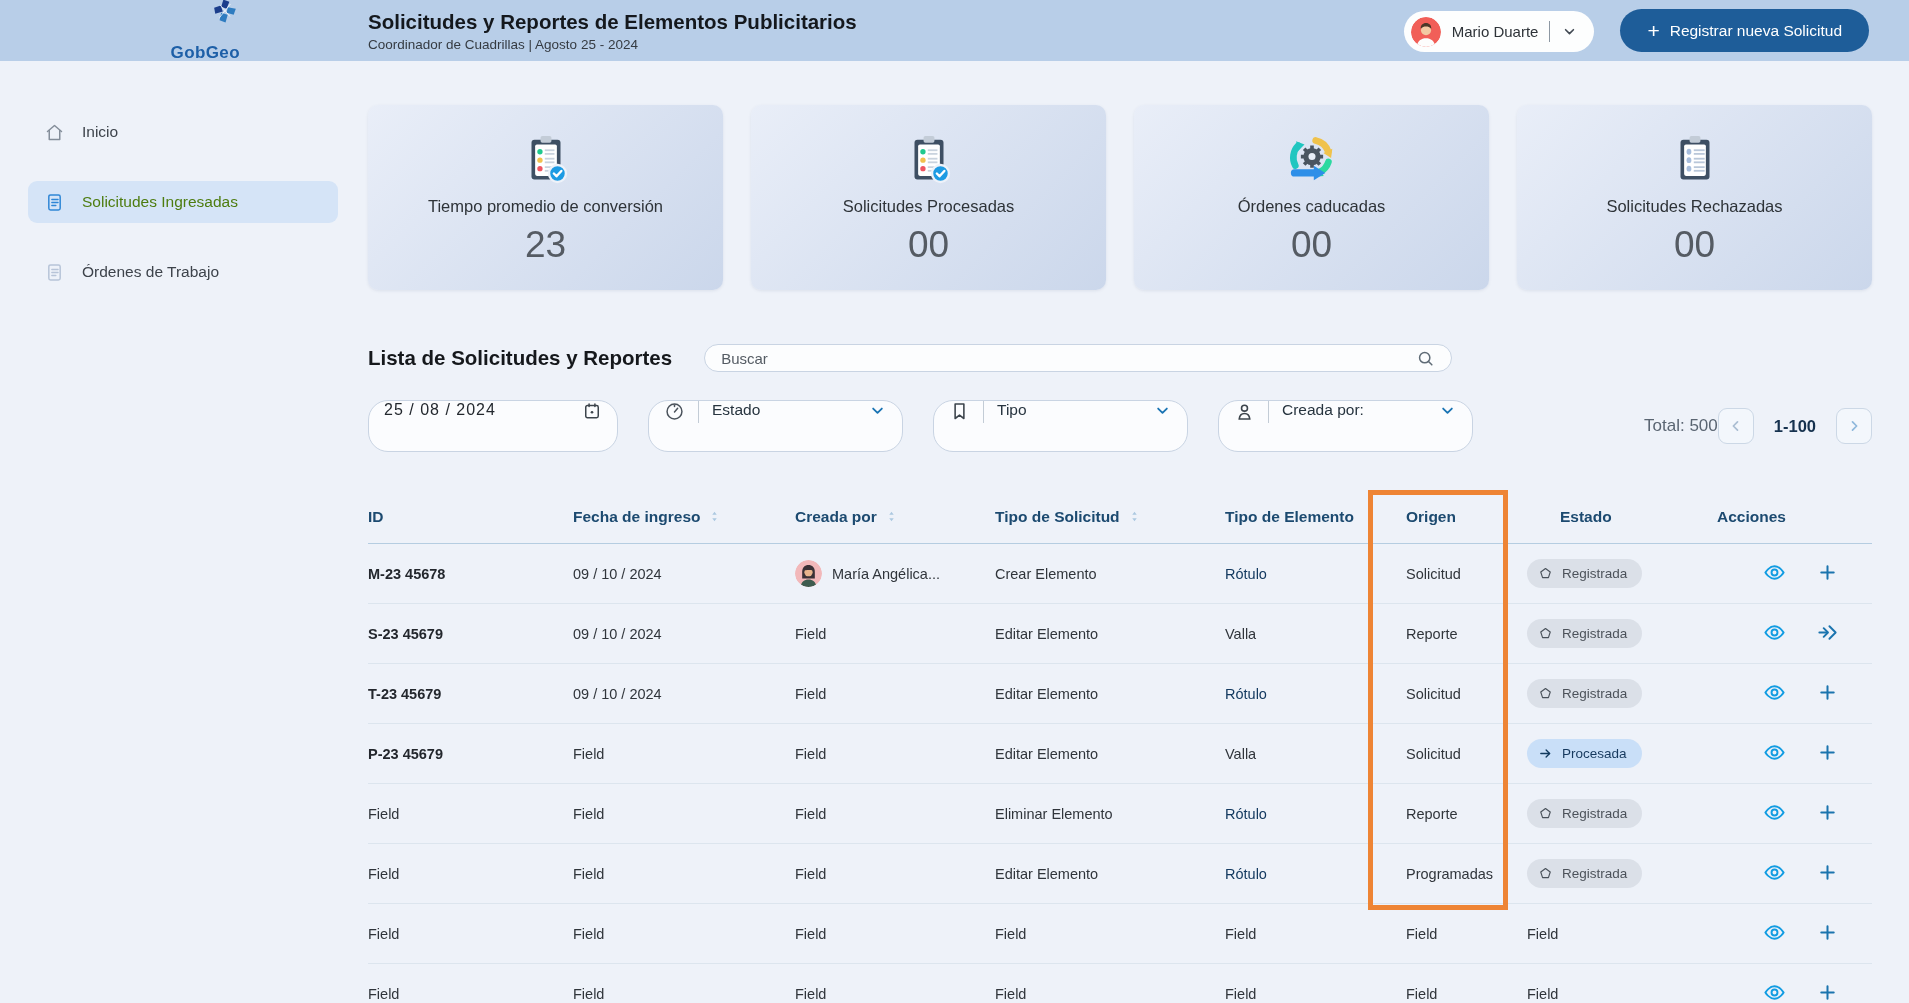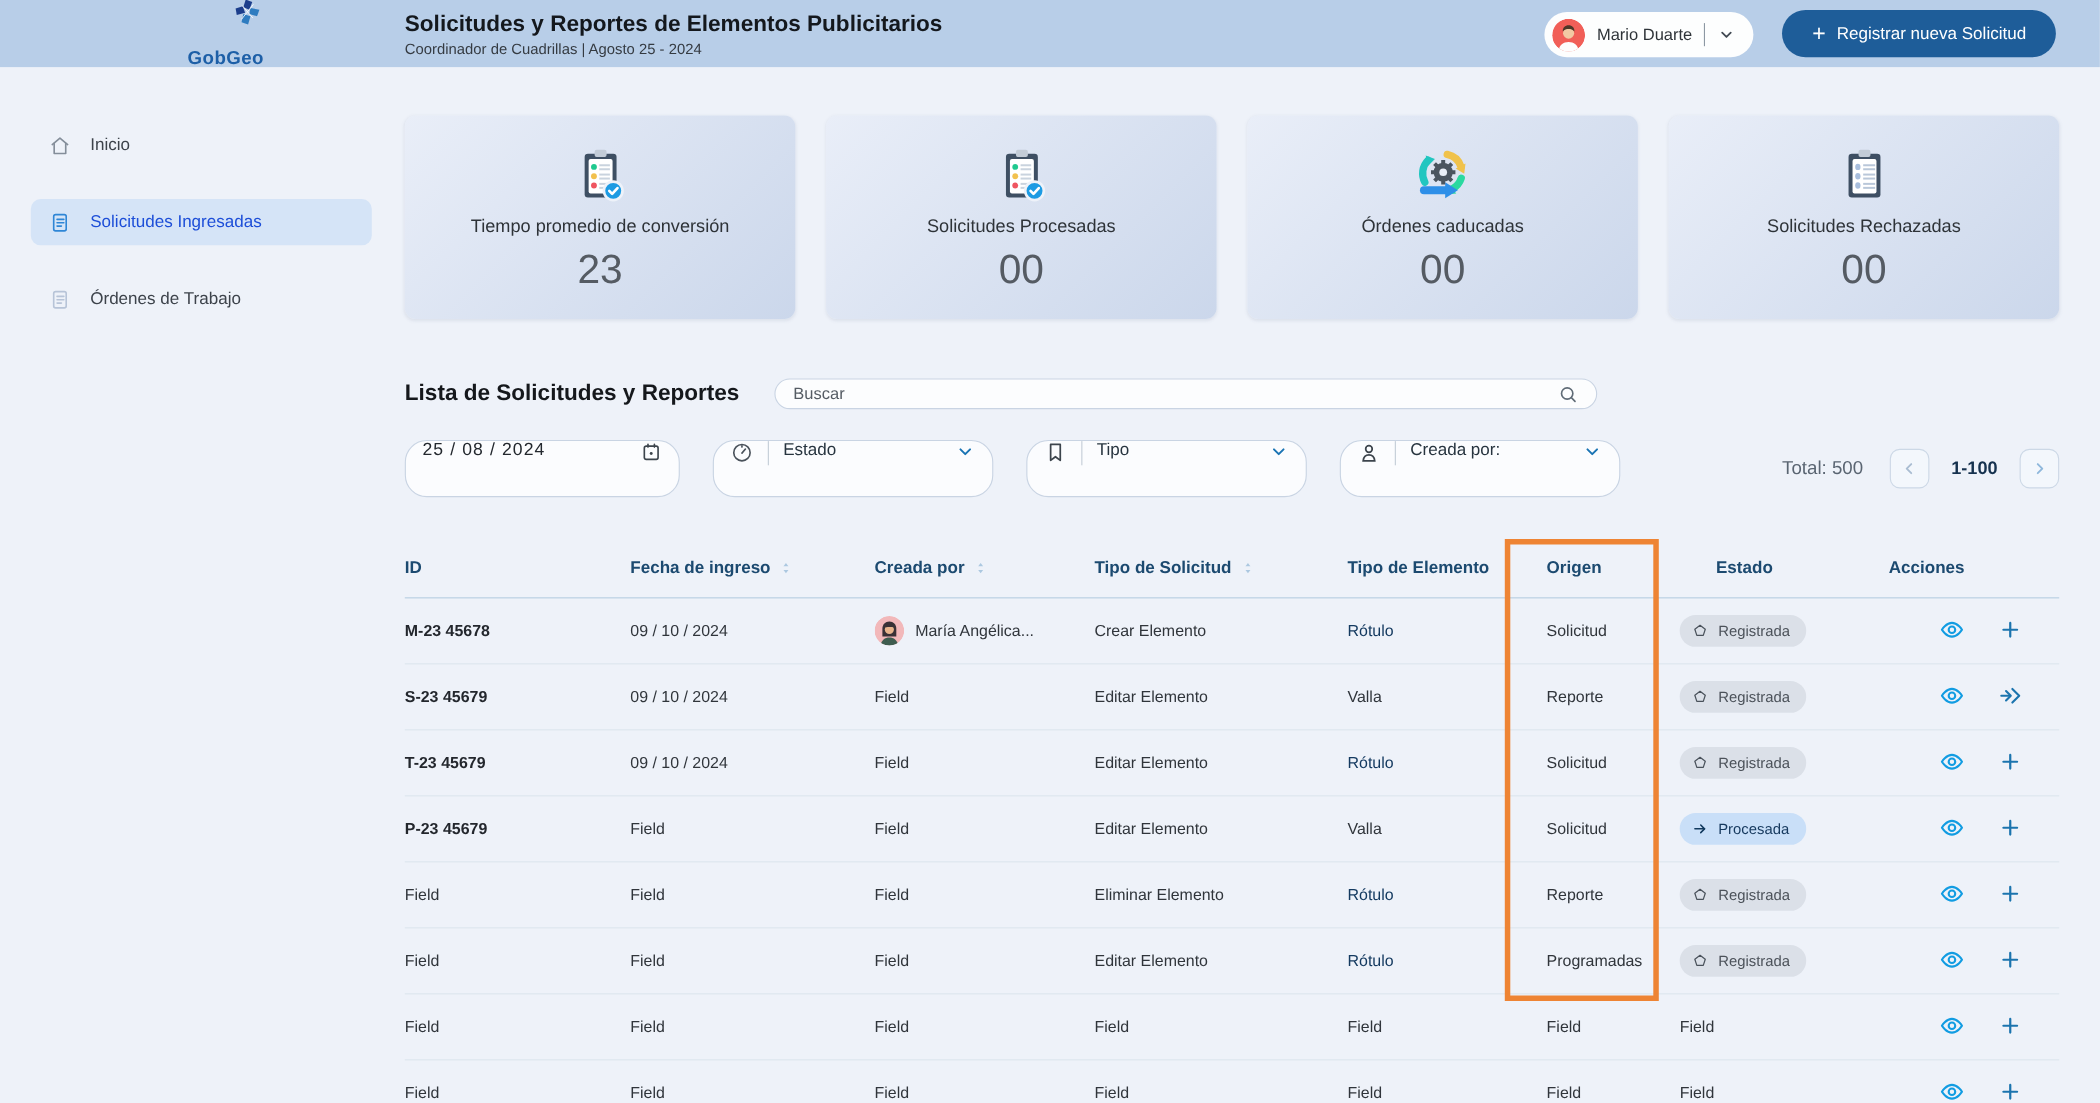--- a/index.html
+++ b/index.html
@@ -23,21 +23,21 @@
   .v-div { width:1px; height:21px; background:#8d98a3; }
   .chev-sm { width:17px; height:17px; }
   .register-btn { background:#1e5d99; color:#fff; border:none; height:43px; border-radius:22px; padding:0 27px; font-size:15.5px; font-family:inherit; display:flex; align-items:center; gap:10px; cursor:pointer; }
   .register-plus { font-size:21px; font-weight:400; line-height:1; }
 
   
   .sidebar { position:absolute; left:0; top:61px; width:368px; bottom:0; padding-top:50px; }
   .side-item { display:flex; align-items:center; gap:17px; height:42px; margin:0 30px 28px 28px; padding:0 16px; border-radius:9px; font-size:15.5px; color:#3d434b; cursor:pointer; }
   .side-item .icon { width:21px; height:21px; color:#848e9a; }
   .side-item.light-ic .icon { color:#b7c4d8; }
-  .side-item.active { background:#d5e4f7; color:#1d4ed8; }
+  .side-item.active { background:#d5e4f7; color:#4d7c0f; }
   .side-item.active .icon { color:#2f86d6; }
 
   
   .main { position:absolute; left:368px; top:61px; right:0; bottom:0; padding-right:37px; }
   .stats-row { margin-top:44px; display:flex; gap:28px; }
   .stat-card { width:355px; height:185px; border-radius:10px; background:linear-gradient(135deg,#e9eef8 0%,#cbd7eb 100%); box-shadow:0 1px 3px rgba(90,110,140,.12); display:flex; flex-direction:column; align-items:center; justify-content:center; }
   .stat-icon { width:58px; height:58px; margin-bottom:9px; }
   .stat-label { font-size:16.5px; color:#2e3338; }
   .stat-value { font-size:37px; color:#555b63; font-weight:500; margin-top:8px; }
 
@@ -53,21 +53,21 @@
   .fbox + .fbox { margin-left:30px; }
   .f-date { width:250px; font-size:16px; color:#23282e; letter-spacing:1px; }
   .f-sel { width:255px; }
   .f-ic { width:21px; height:21px; }
   .f-divider { width:1px; height:22px; background:#c3ccd6; margin:0 13px; }
   .f-label { font-size:15.5px; color:#27343f; }
   .f-chev { width:19px; height:19px; margin-left:auto; }
   .cal-ic { width:20px; height:20px; margin-left:auto; }
 
   .pag-cluster { margin-left:auto; display:flex; align-items:center; }
-  .pag-total { font-size:17px; color:#5a6572; margin-right:24px; }
+  .pag-total { font-size:17px; color:#5a6572; }
   .pag-btn { width:36px; height:36px; border-radius:9px; border:1px solid #ccd8e6; background:#f3f7fc; display:flex; align-items:center; justify-content:center; cursor:pointer; }
   .pag-btn .icon { width:18px; height:18px; }
   .pag-range { font-size:16.5px; font-weight:700; color:#16324f; margin:0 20px; }
 
   
   .table { margin-top:38px; position:relative; }
   .trow { display:grid; grid-template-columns:205px 222px 200px 230px 143px 140px 197px 1fr; align-items:center; }
   .thead { height:54px; border-bottom:1px solid #b5cde1; color:#1c4a70; font-size:15.5px; font-weight:600; }
   .th { display:flex; align-items:center; gap:7px; }
   .sort-ic { width:15px; height:15px; opacity:.9; cursor:pointer; }

